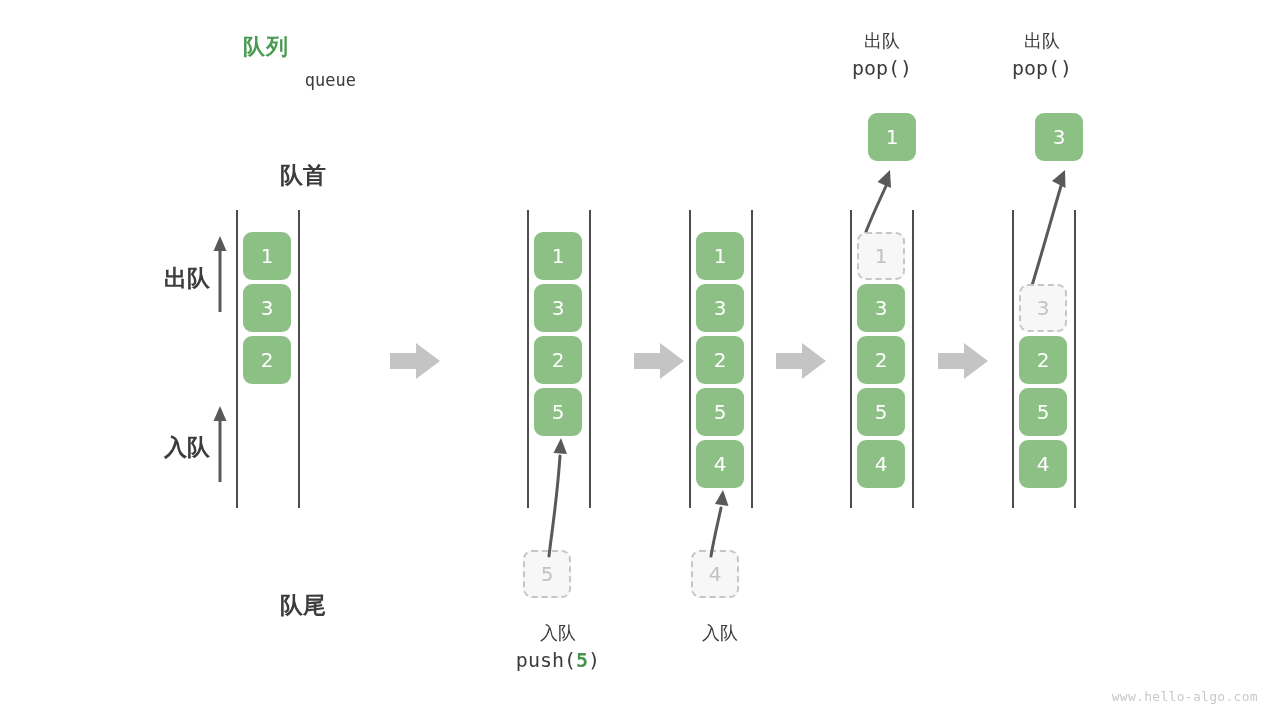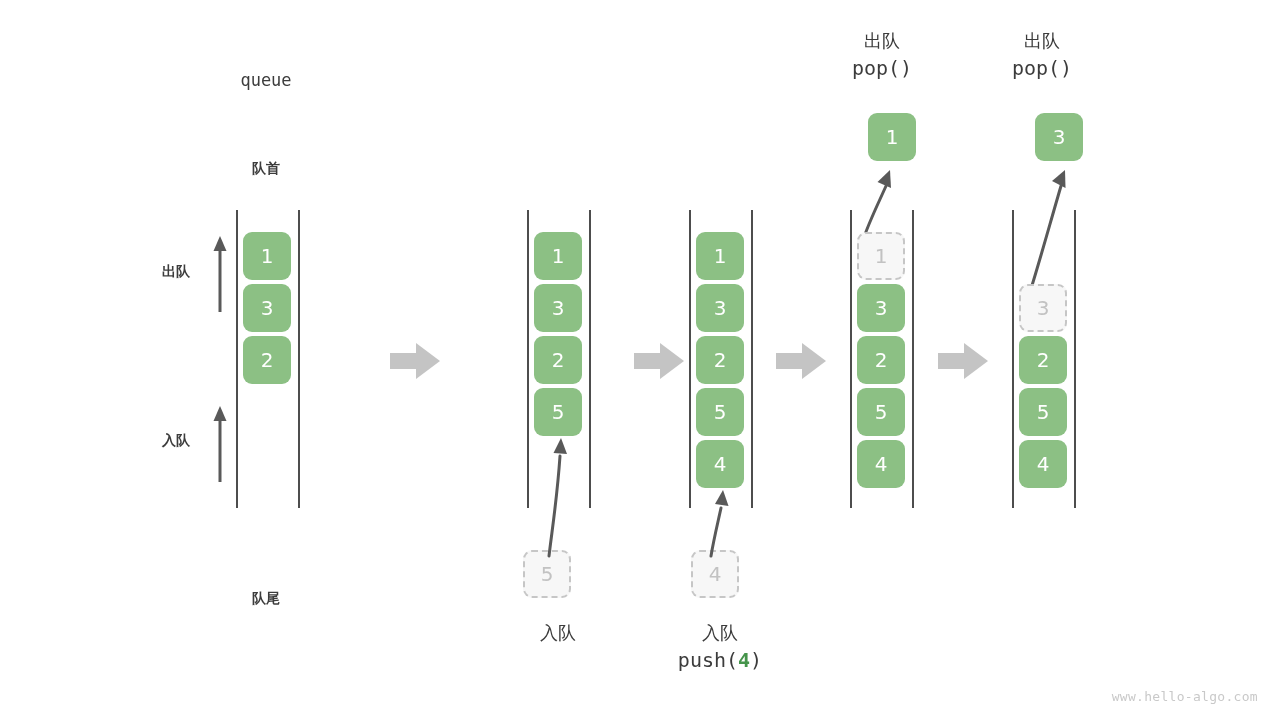--- a/index.html
+++ b/index.html
@@ -29,28 +29,28 @@
     font-size: 22px;
     font-weight: 700;
     color: #4a9b52;
     text-align: center;
     letter-spacing: 1px;
   }
   .title-en {
     font-family: "DejaVu Sans Mono", "Liberation Mono", monospace;
     font-size: 17px;
     color: #3c3c3c;
-    text-align: center;
+    text-align: right;
   }
 
   .side-label {
-    font-size: 14px;
+    font-size: 23px;
     font-weight: 700;
     color: #3c3c3c;
-    text-align: center;
+    text-align: right;
     white-space: nowrap;
   }
 
   .op-label {
     text-align: center;
     white-space: nowrap;
     line-height: 1.45;
   }
   .op-label .cn {
     font-size: 18px;
@@ -108,20 +108,21 @@
     letter-spacing: .3px;
   }
 
   svg { overflow: visible; }
 </style>
 </head>
 <body>
 
 <div class="stage">
 
+  <div class="abs title-cn" style="left:176px; top:32px; width:180px;">队列</div>
   <div class="abs title-en" style="left:176px; top:70px; width:180px;">queue</div>
 
   <div class="abs side-label" style="left:206px; top:160px; width:120px;">队首</div>
   <div class="abs side-label" style="left:206px; top:542px; width:120px;margin-top:48px;">队尾</div>
 
   <div class="abs side-label" style="left:142px; top:263px; width:68px;">出队</div>
   <svg class="abs" style="left:208px; top:234px;" width="24" height="80">
     <line x1="12" y1="78" x2="12" y2="14" stroke="#595959" stroke-width="3"></line>
     <polygon points="12,2 5.5,17 18.5,17" fill="#595959"></polygon>
   </svg>
@@ -154,20 +155,21 @@
 
     <div class="cell ghost" style="left:523px; top:550px;">5</div>
 
     <svg class="abs" style="left:540px; top:430px;" width="40" height="130">
       <path d="M 9 126 C 12 100, 17 70, 20 26" stroke="#595959" stroke-width="3" fill="none" stroke-linecap="round"></path>
       <polygon points="21,8 13.5,23 27,24" fill="#595959"></polygon>
     </svg>
 
     <div class="abs op-label" style="left:448px; top:620px; width:220px;">
       <span class="cn">入队</span>
+      <span class="code"><span>push(</span><span class="val">5</span><span>)</span></span>
     </div>
   </div>
 
   <svg class="sep-arrow" style="left:634px; top:343px;" width="50" height="36">
     <polygon points="0,10 26,10 26,0 50,18 26,36 26,26 0,26" fill="#c4c4c4"></polygon>
   </svg>
 
   <div>
     <div class="rail" style="left:689px; top:210px; height:298px;"></div>
     <div class="rail" style="left:751px; top:210px; height:298px;"></div>
@@ -179,21 +181,20 @@
 
     <div class="cell ghost" style="left:691px; top:550px;">4</div>
 
     <svg class="abs" style="left:702px; top:482px;" width="40" height="78">
       <path d="M 9 74 C 12 56, 16 40, 19 26" stroke="#595959" stroke-width="3" fill="none" stroke-linecap="round"></path>
       <polygon points="21,8 13,22 26.5,24" fill="#595959"></polygon>
     </svg>
 
     <div class="abs op-label" style="left:610px; top:620px; width:220px;">
       <span class="cn">入队</span>
-      <span class="code"><span>push(</span><span class="val">4</span><span>)</span></span>
     </div>
   </div>
 
   <svg class="sep-arrow" style="left:776px; top:343px;" width="50" height="36">
     <polygon points="0,10 26,10 26,0 50,18 26,36 26,26 0,26" fill="#c4c4c4"></polygon>
   </svg>
 
   <div>
     <div class="abs op-label" style="left:792px; top:28px; width:180px;">
       <span class="cn">出队</span>

